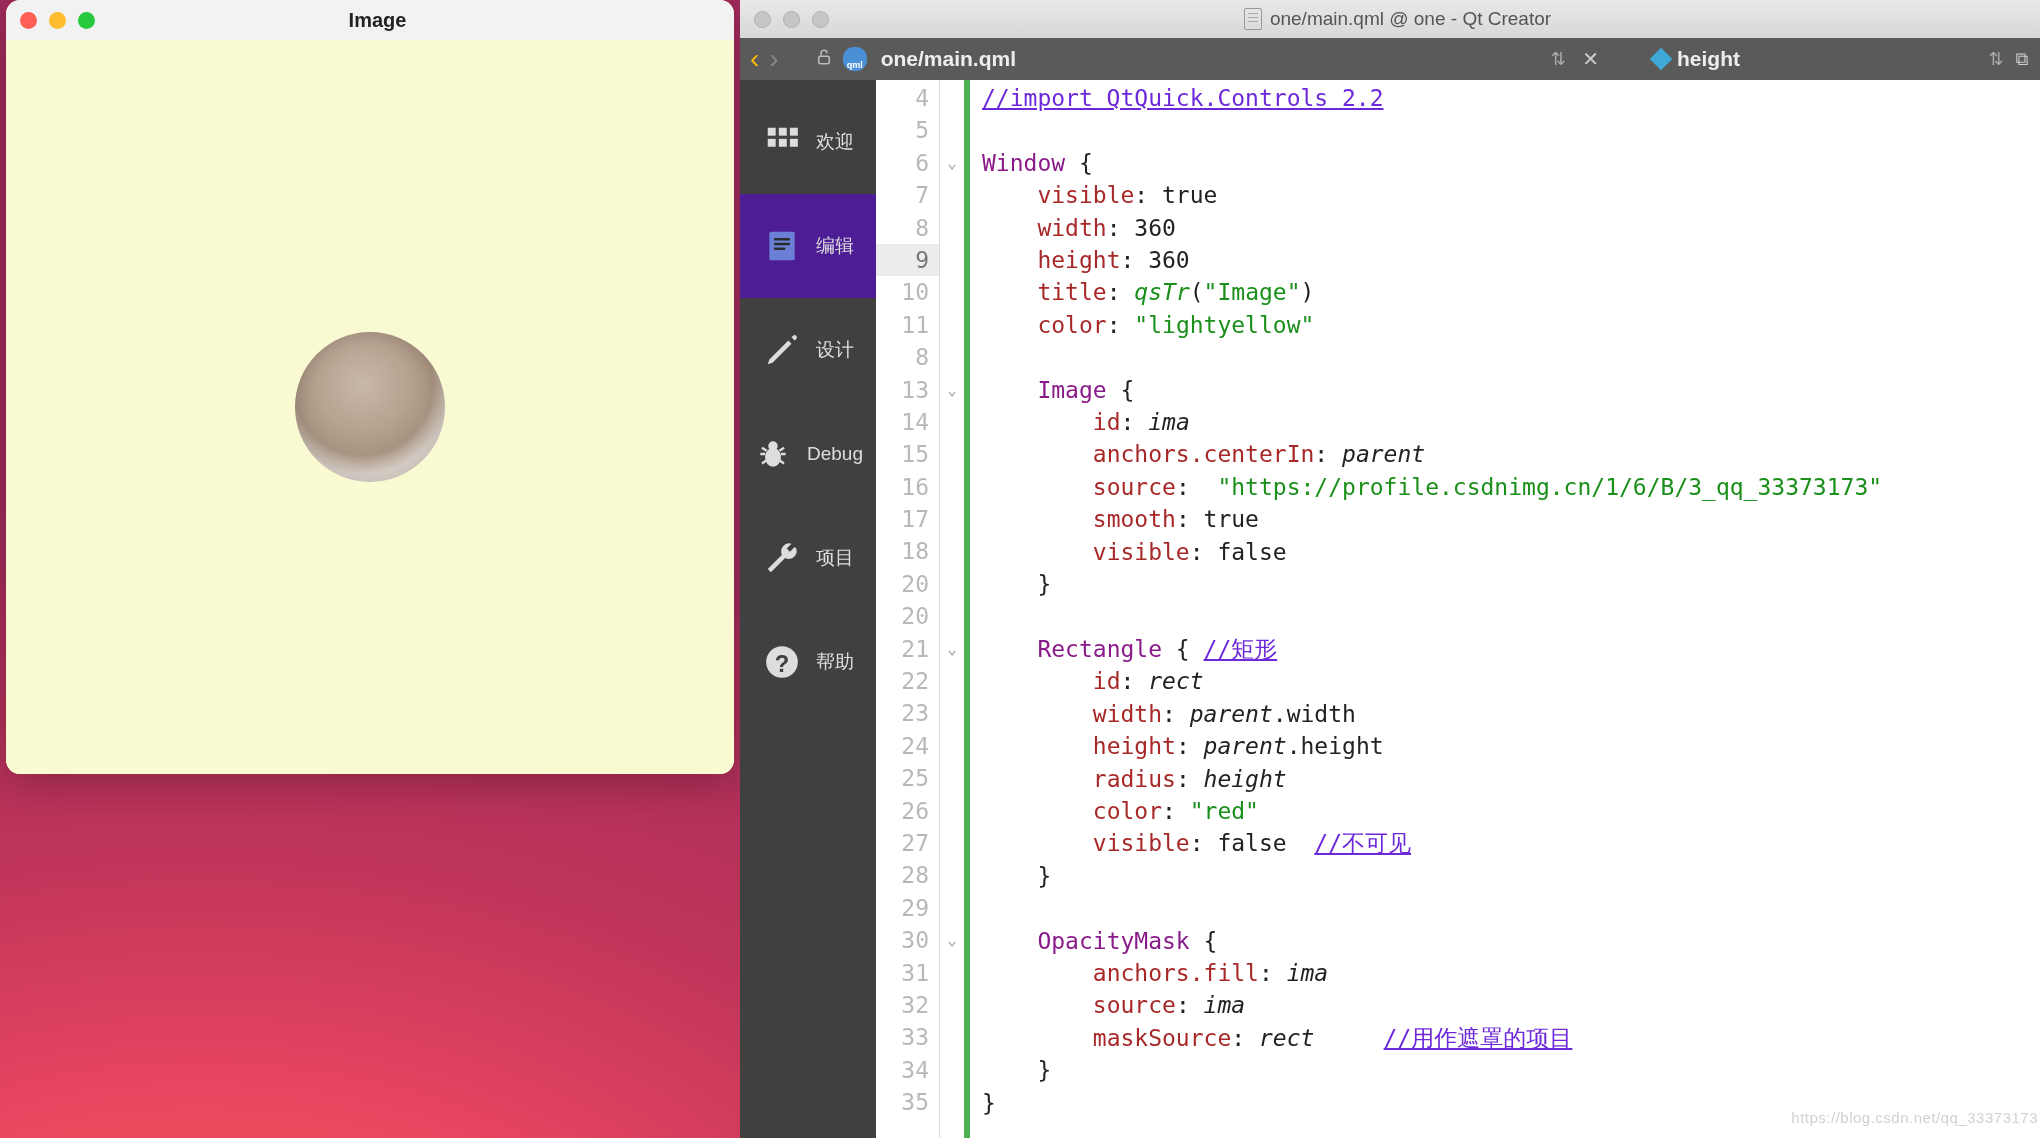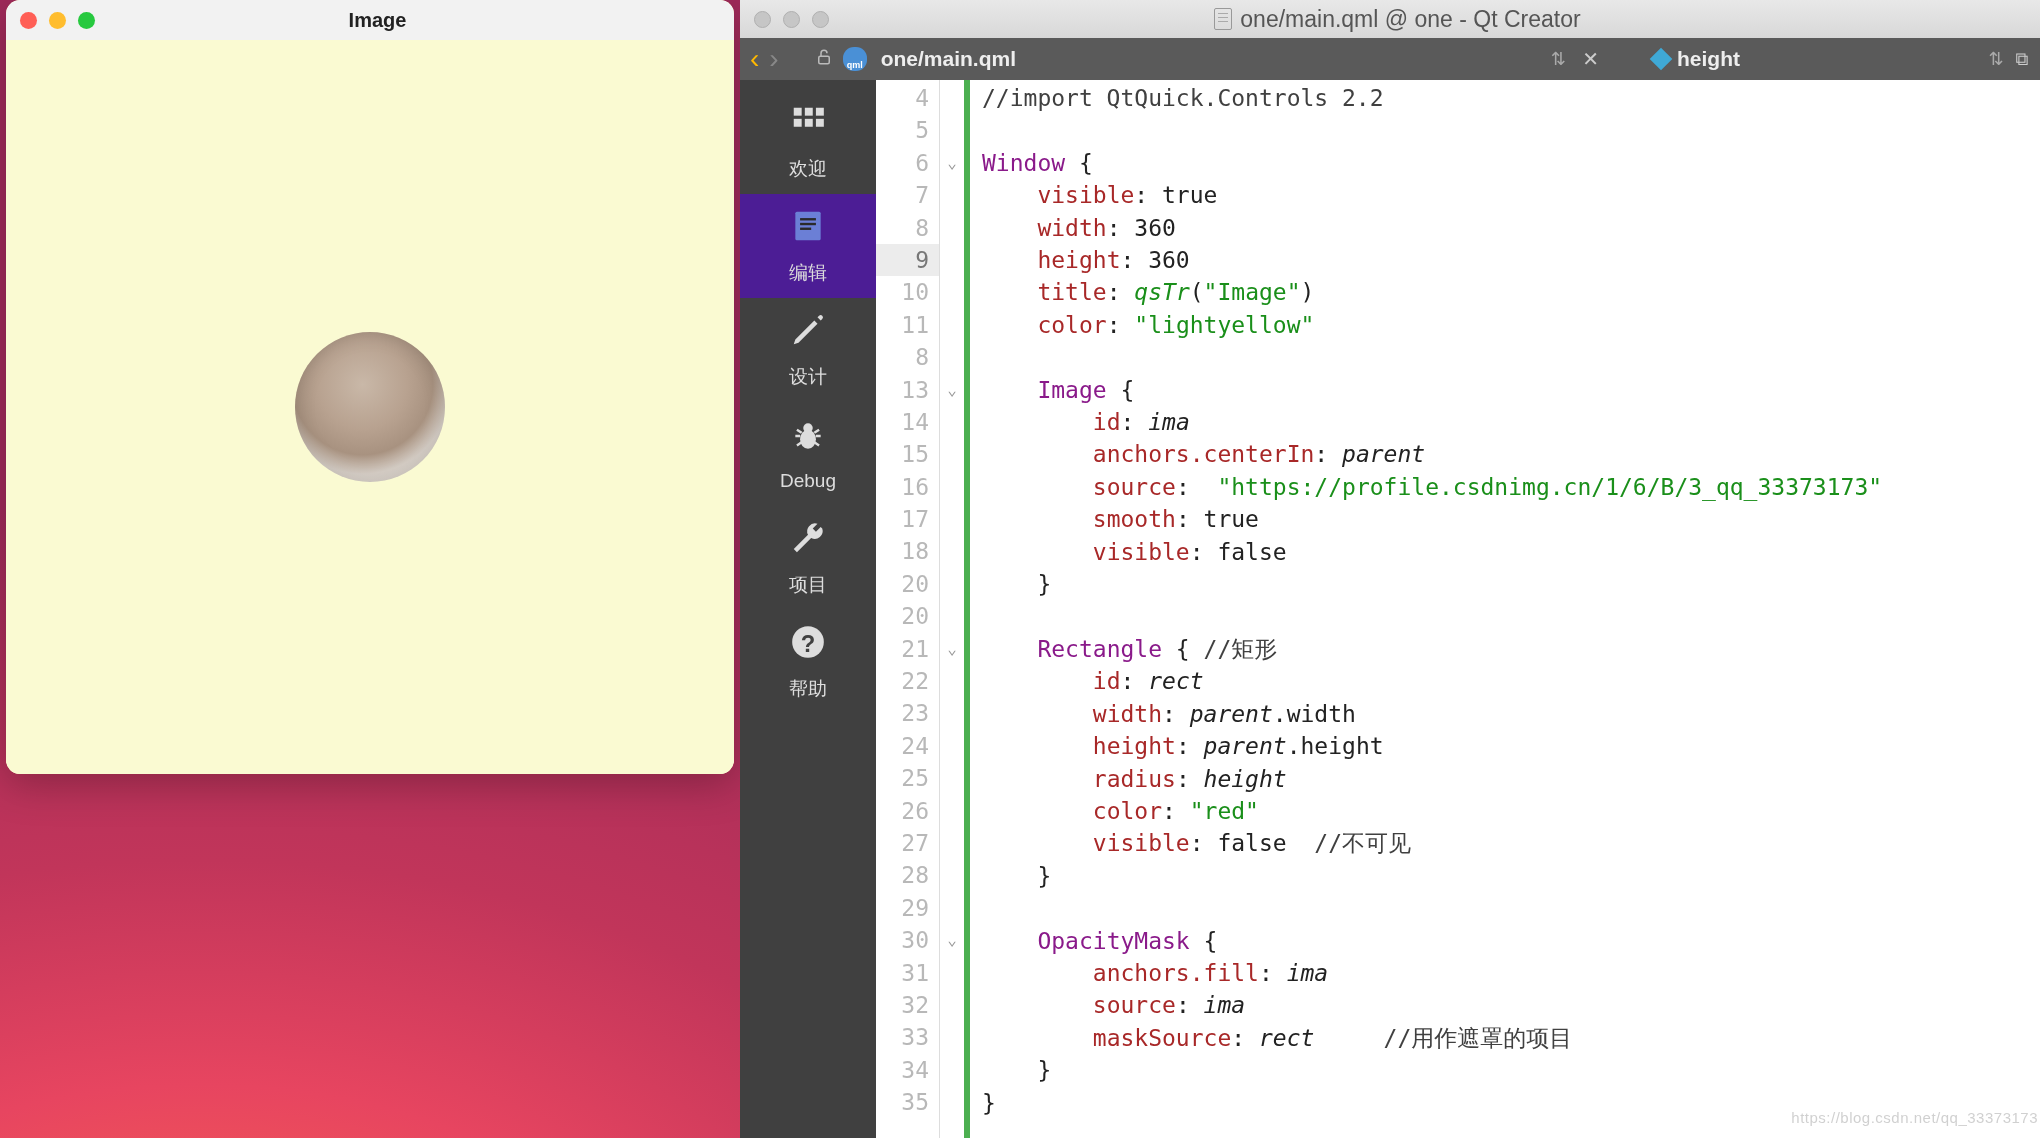--- a/index.html
+++ b/index.html
@@ -52,21 +52,21 @@
   position: absolute; left: 740px; top: 0; right: 0; bottom: 0;
   background: #fff;
 }
 .qt-titlebar {
   height: 38px; background: linear-gradient(#e8e8e8,#d8d8d8);
   display: flex; align-items: center; padding: 0 14px;
 }
 .qt-traffic { display: flex; gap: 12px; }
 .qt-traffic .traffic-light { background: #c6c6c6; border: 1px solid #b0b0b0; }
 .qt-title {
-  flex: 1; text-align: center; font-size: 23px; color: #555;
+  flex: 1; text-align: center; font-size: 19px; color: #555;
   display: flex; align-items: center; justify-content: center; gap: 8px;
   margin-left: -60px;
 }
 .doc-icon { width: 18px; height: 22px; border: 1px solid #999; border-radius: 2px; position: relative; }
 .doc-icon::before { content:""; position:absolute; top:4px; left:3px; right:3px; height:1px; background:#aaa; box-shadow: 0 4px 0 #aaa, 0 8px 0 #aaa; }
 
 .qt-toolbar {
   height: 42px; background: #5a5a5a;
   display: flex; align-items: center; padding: 0 10px; gap: 10px;
 }
@@ -89,41 +89,41 @@
 .diamond { width: 16px; height: 16px; background: #3fa9d6; transform: rotate(45deg); }
 .symbol-text { color: #eee; font-size: 21px; font-weight: 600; }
 
 
 .qt-body { display: flex; height: calc(100% - 80px); }
 .sidebar {
   width: 136px; background: #404040; display: flex; flex-direction: column;
   padding-top: 10px;
 }
 .side-item {
-  display: flex; flex-direction: column; align-items: center; justify-content: center;
+  display: flex; flex-direction: row; align-items: center; justify-content: center;
   height: 104px; color: #ddd; font-size: 19px; cursor: pointer; gap: 14px;
 }
 .side-item.active { background: #4c1d95; }
 .side-icn { width: 40px; height: 40px; display:flex; align-items:center; justify-content:center; }
 .side-icn svg { width: 38px; height: 38px; }
 
 
 .editor { flex: 1; display: flex; background: #fff; font-family: Menlo, Consolas, monospace; font-size: 23px; }
 .gutter {
   width: 64px; background: #fff; border-right: 1px solid #ddd;
   text-align: right; color: #b8b8b8; padding-top: 2px;
 }
 .gutter .ln { height: 32.4px; line-height: 32.4px; padding-right: 10px; }
 .gutter .ln.curr { background: #ececec; color: #777; }
 .fold-col { width: 24px; background: #fff; padding-top: 2px; }
 .fold-col .fc { height: 32.4px; line-height: 32.4px; text-align: center; color: #999; font-size: 16px; }
 .greenbar { width: 6px; background: #4caf50; }
 .code { flex: 1; padding: 2px 0 0 12px; white-space: pre; line-height: 32.4px; color: #222; }
 
-.c-comment { color: #404040; }
+.c-comment { color: #6d28d9; text-decoration: underline; }
 .c-type    { color: #8a1a8a; }
 .c-prop    { color: #a82828; }
 .c-func    { color: #1a8f1a; font-style: italic; }
 .c-str     { color: #1a8f1a; }
 .c-ital    { font-style: italic; color: #222; }
 
 .watermark {
   position: absolute; right: 2px; bottom: 12px;
   color: rgba(120,120,120,0.35); font-size: 15px; letter-spacing: 0.5px;
 }

